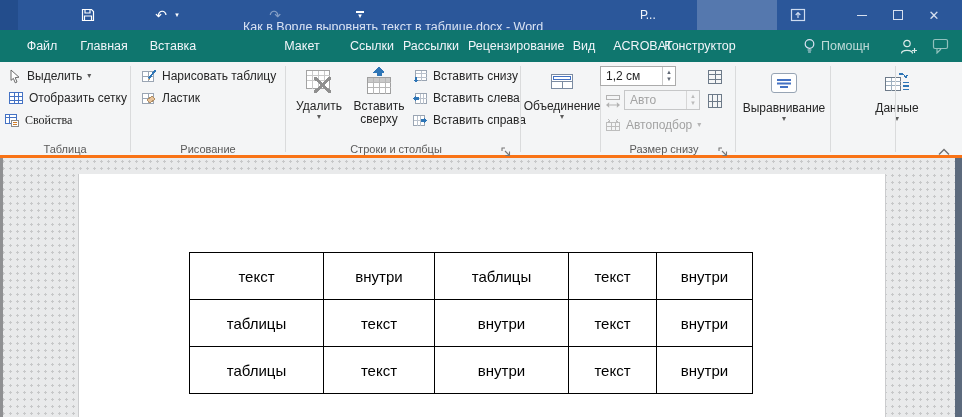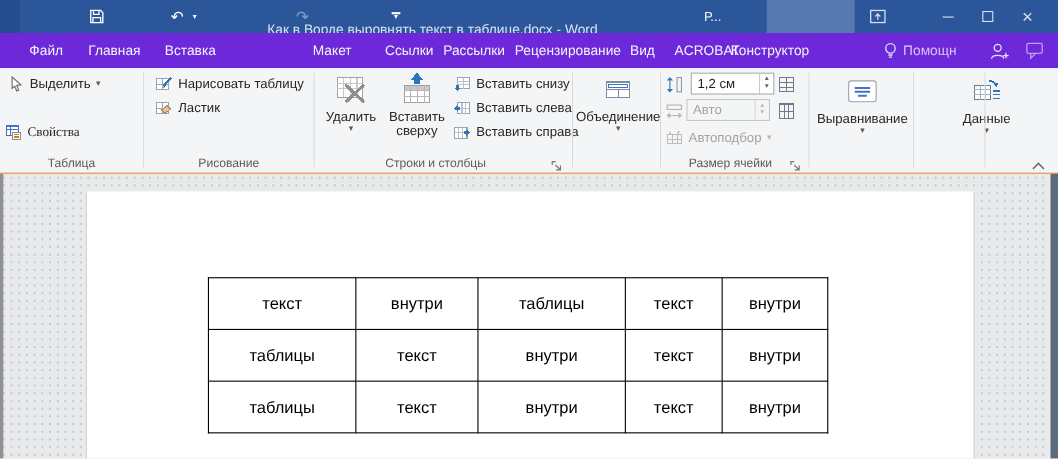--- a/index.html
+++ b/index.html
@@ -10,27 +10,27 @@
   
   .titlebar { position:absolute; left:0; top:0; width:962px; height:30px; background:#2b579a; }
   .app-corner { position:absolute; left:0; top:0; width:18px; height:30px; background:#234d8c; }
   .qat-btn { position:absolute; top:0; height:30px; display:flex; align-items:center; justify-content:center; color:#ffffff; }
   .title-text { position:absolute; left:243px; top:12px; height:30px; line-height:30px; font-size:12.5px; color:#d9e3f3; white-space:nowrap; }
   .peek-text { position:absolute; left:640px; top:0; height:30px; line-height:30px; font-size:12px; color:#eef3fa; }
   .ctx-header { position:absolute; left:697px; top:0; width:80px; height:30px; background:rgba(255,255,255,0.20); }
   .win-glyph { position:absolute; top:0; height:30px; width:24px; display:flex; align-items:center; justify-content:center; color:#d7e0ef; font-size:12px; }
 
   
-  .tabsrow { position:absolute; left:0; top:30px; width:962px; height:32px; background:#6d28d9; }
+  .tabsrow { position:absolute; left:0; top:30px; width:962px; height:32px; background:#0f766e; }
   .rtab { position:absolute; top:0; height:32px; line-height:32px; text-align:center; color:#f2f5fa; font-size:12.5px; white-space:nowrap; }
   .rtab-active { position:absolute; top:36px; height:26px; line-height:26px; text-align:center; background:#ffffff; color:#2b579a; font-size:12.5px; }
   .help-label { position:absolute; top:0; height:32px; line-height:32px; font-size:12.5px; color:rgba(255,255,255,0.72); }
 
   
-  .ribbon { position:absolute; left:0; top:62px; width:962px; height:96px; background:#f4f5f6; border-bottom:1px solid #f97316; }
+  .ribbon { position:absolute; left:0; top:62px; width:962px; height:96px; background:#f4f5f6; border-bottom:3px solid #f97316; }
   .gsep { position:absolute; top:4px; width:1px; height:86px; background:#dadbdc; }
   .gcap { position:absolute; top:80px; height:14px; line-height:14px; font-size:11px; color:#5b5b5b; text-align:center; white-space:nowrap; }
   .sbtn { position:absolute; height:20px; display:flex; align-items:center; gap:5px; font-size:12px; color:#262626; white-space:nowrap; cursor:default; }
   .bigbtn { position:absolute; top:2px; display:flex; flex-direction:column; align-items:center; font-size:12px; color:#262626; text-align:center; cursor:default; }
   .bigbtn .lbl { line-height:13px; }
   .dd { font-size:8px; color:#5a5a5a; line-height:8px; }
   .dd.gray { color:#b5b5b5; }
   .grayed { color:#a3a3a3; }
   .spinbox { position:absolute; width:76px; height:20px; background:#ffffff; border:1px solid #ababab; font-size:12px; color:#1f1f1f; display:flex; align-items:center; }
   .spinbox .val { flex:1; padding-left:5px; white-space:nowrap; }
@@ -151,20 +151,29 @@
 
     <div class="sbtn" style="left:8px;top:4px;">
       <span class="icon">
         <svg width="14" height="15" viewBox="0 0 14 15">
             <path d="M3 1 L11 8.2 L7.2 8.6 L9 13 L7.2 13.8 L5.4 9.4 L3 11.4 Z" fill="#ffffff" stroke="#6b6b6b" stroke-width="1"></path>
           </svg>
       </span>
       <span>Выделить</span>
       <span class="dd">▾</span>
     </div>
+    <div class="sbtn" style="left:8px;top:26px;">
+      <span class="icon">
+        <svg width="16" height="14" viewBox="0 0 16 14" shape-rendering="crispEdges">
+            <rect x="1.5" y="1.5" width="13" height="11" fill="#ffffff" stroke="#4472c4"></rect>
+            <path d="M1.5 5.5 h13 M1.5 9.5 h13 M6 1.5 v11 M10.5 1.5 v11" stroke="#4472c4" fill="none"></path>
+          </svg>
+      </span>
+      <span>Отобразить сетку</span>
+    </div>
     <div class="sbtn" style="left:4px;top:48px;font-family:Liberation Serif, serif;">
       <span class="icon">
         <svg width="16" height="15" viewBox="0 0 16 15" shape-rendering="crispEdges">
             <rect x="1.5" y="1.5" width="11" height="9" fill="#ffffff" stroke="#4472c4"></rect>
             <path d="M1.5 4.5 h11 M5.5 1.5 v9" stroke="#4472c4" fill="none"></path>
             <rect x="7.5" y="7.5" width="7" height="6" fill="#ffffff" stroke="#8a8a8a"></rect>
             <path d="M9 9.5 h4 M9 11.5 h4" stroke="#d07c28" fill="none"></path>
           </svg>
       </span>
       <span>Свойства</span>
@@ -273,21 +282,21 @@
     <div class="sbtn" style="left:605px;top:5px;">
       <span class="icon">
         <svg width="16" height="16" viewBox="0 0 16 16">
             <path d="M4 1 L6.8 4.2 H1.2 Z" fill="#2e75b6"></path>
             <path d="M4 15 L1.2 11.8 H6.8 Z" fill="#2e75b6"></path>
             <path d="M4 4.2 V11.8" stroke="#2e75b6"></path>
             <rect x="10.5" y="1.5" width="4" height="13" fill="none" stroke="#8d99a8"></rect>
           </svg>
       </span>
     </div>
-    <div class="spinbox" style="left:628px;top:4px;justify-content:flex-end;">
+    <div class="spinbox" style="left:600px;top:4px;justify-content:flex-end;">
       <span class="val">1,2 см</span>
       <span class="spinner">
           <span>▲</span>
           <span>▼</span>
         </span>
     </div>
     <div class="sbtn" style="left:706px;top:5px;">
       <span class="icon">
         <svg width="18" height="18" viewBox="0 0 18 18" shape-rendering="crispEdges">
             <rect x="2.5" y="2.5" width="13" height="13" fill="none" stroke="#6d7a89"></rect>
@@ -326,21 +335,21 @@
       <span class="icon">
         <svg width="16" height="15" viewBox="0 0 16 15" shape-rendering="crispEdges">
             <rect x="1.5" y="4.5" width="13" height="8" fill="none" stroke="#bdbdbd"></rect>
             <path d="M1.5 8.5 h13 M6 4.5 v8 M10.5 4.5 v8" stroke="#bdbdbd"></path>
             <path d="M3 1 L5 2.8 L3 4.4 M13 1 L11 2.8 L13 4.4" fill="none" stroke="#bdbdbd"></path>
           </svg>
       </span>
       <span>Автоподбор</span>
       <span class="dd gray">▾</span>
     </div>
-    <div class="gcap" style="left:601px;width:126px;">Размер ячейки</div>
+    <div class="gcap" style="left:601px;width:126px;">Размер снизу</div>
     <div class="launcher" style="left:718px;">
       <svg width="11" height="11" viewBox="0 0 11 11">
           <path d="M1 4 V1 H4 M4 4 L8 8 M8.5 4.5 V8.5 H4.5" fill="none" stroke="#777777" stroke-width="1.1"></path>
         </svg>
     </div>
     <div class="gsep" style="left:735px;"></div>
 
     <div class="bigbtn" style="left:740px;width:88px;">
       <span class="icon" style="height:38px;">
         <svg width="32" height="32" viewBox="0 0 32 32">

